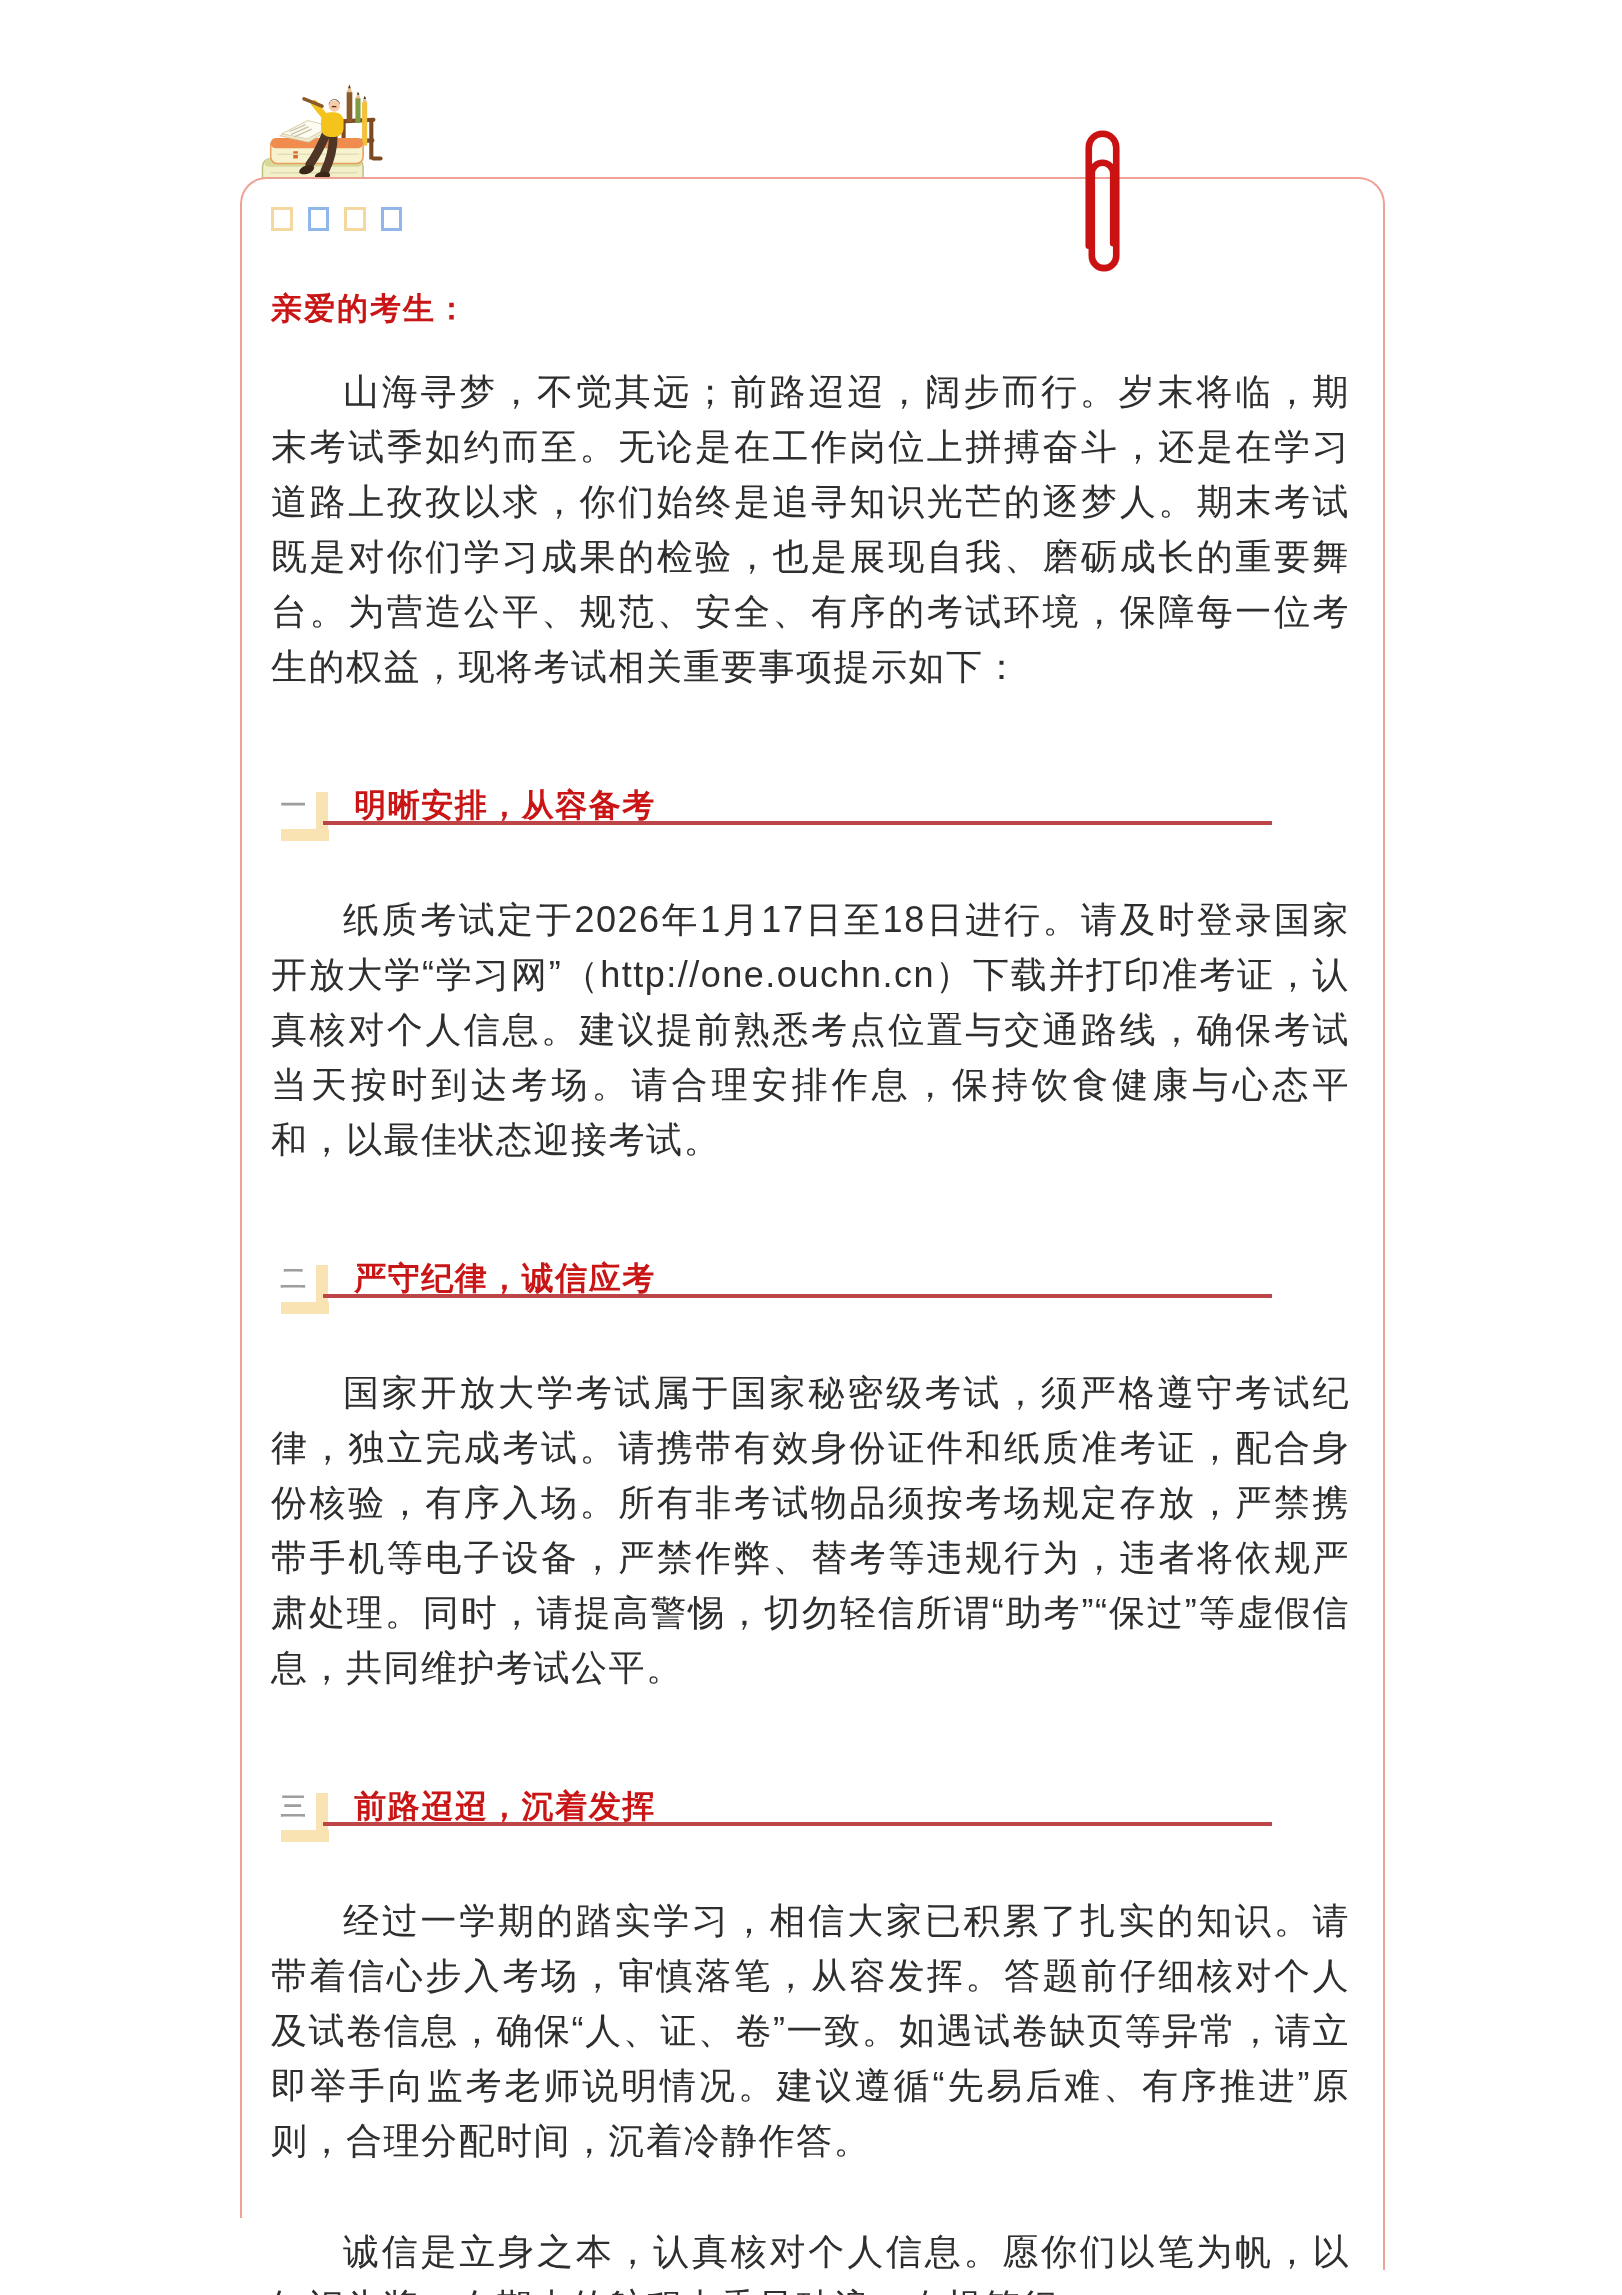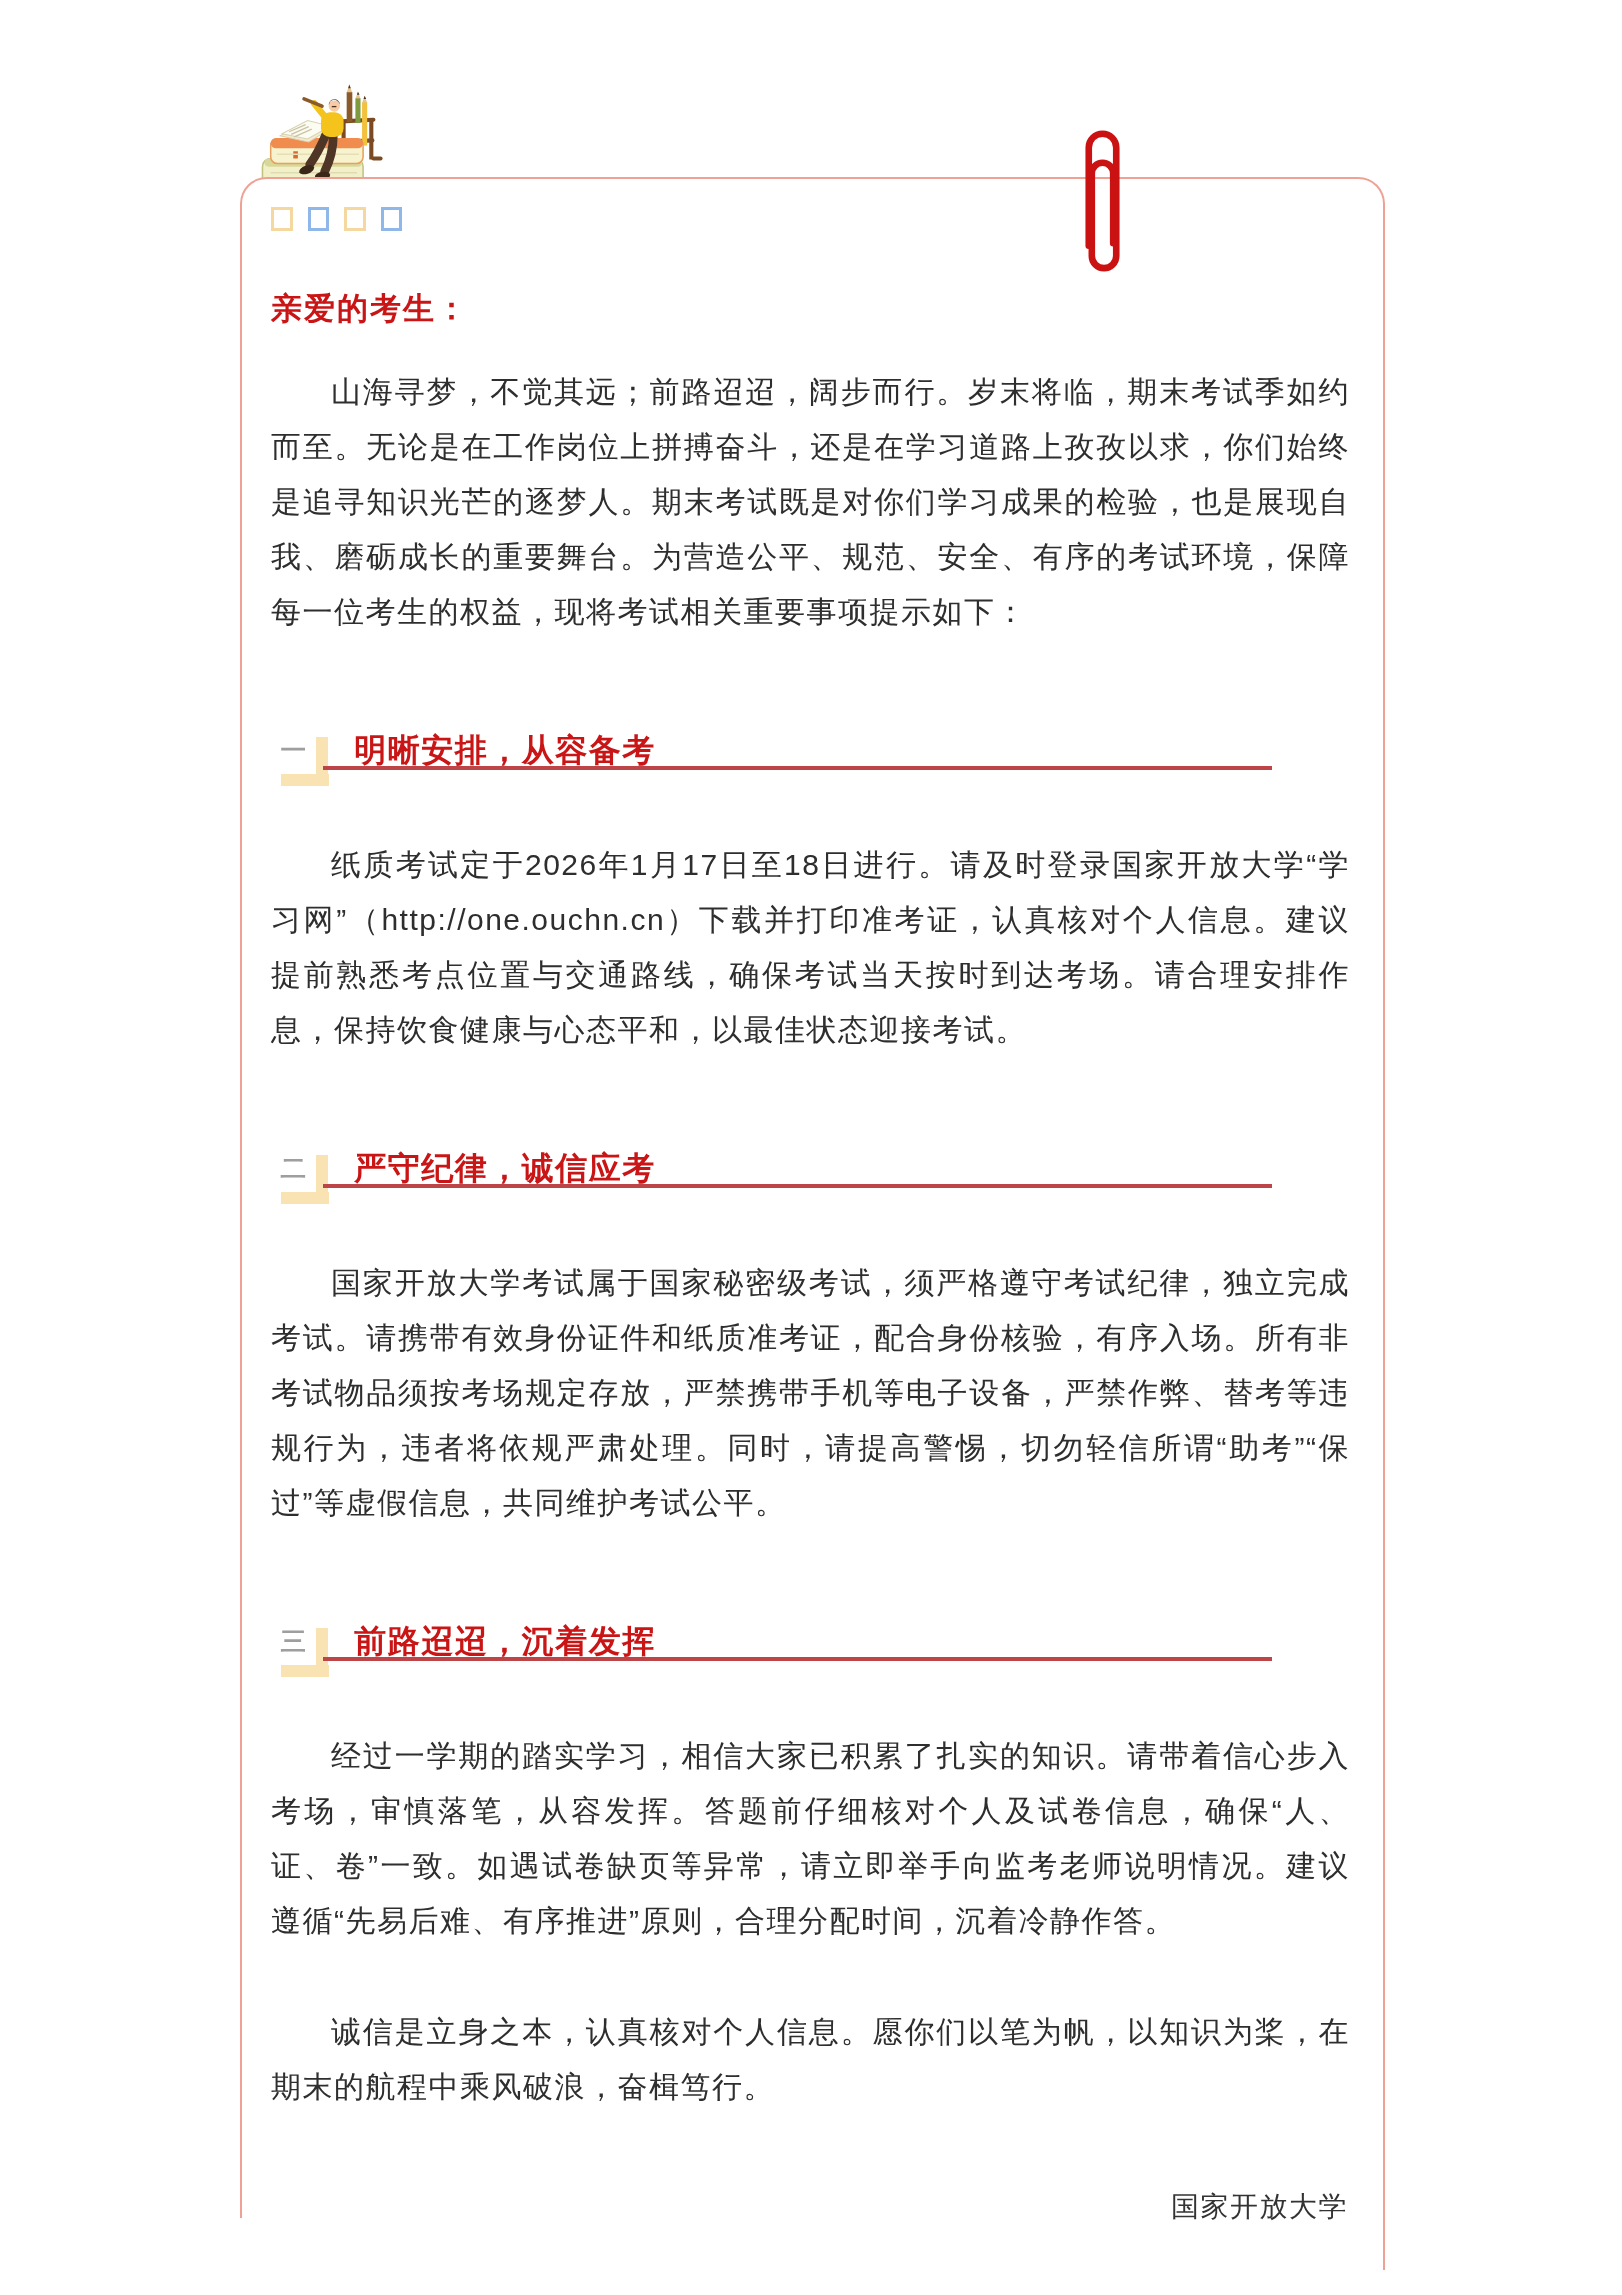--- a/index.html
+++ b/index.html
@@ -12,21 +12,21 @@
   .card{position:absolute;left:240px;top:177px;width:1145px;height:2093px;box-sizing:border-box;
         border:2.6px solid #F0A195;border-bottom:none;border-radius:26.6px 26.6px 0 0;
         padding:28px 33px 0 29px;background:#ffffff;}
   .border-mask{position:absolute;left:238px;top:2218px;width:7.2px;height:82px;background:#ffffff;z-index:2;}
   
   .squares{display:flex;gap:15px;}
   .sq{width:21.5px;height:23.5px;box-sizing:border-box;border:3.1px solid #F5D7A0;background:#ffffff;}
   .sq.blue{border-color:#8FB7EA;}
   
   .greeting{margin:57px 0 0 0;font-size:31px;font-weight:700;color:#C91515;letter-spacing:2px;}
-  .para{margin:34px 0 0 0;font-size:30px;line-height:55px;letter-spacing:1.5px;color:#2E2E2E;
+  .para{margin:34px 0 0 0;font-size:36px;line-height:55px;letter-spacing:1.5px;color:#2E2E2E;
         text-align:justify;text-indent:2em;}
   .section{margin-top:95px;}
   .section .para{margin-top:49px;}
   
   .sec-head{position:relative;height:54px;margin-left:7.2px;}
   .sec-num{position:absolute;left:0;top:0;width:30px;height:33px;display:flex;align-items:center;
            justify-content:center;font-size:25.6px;font-weight:700;color:#9E9E9E;}
   .l-vert{position:absolute;left:38px;top:3.1px;width:11.8px;height:49px;background:#FAE3B2;}
   .l-horz{position:absolute;left:2.6px;top:40px;width:48px;height:12.3px;background:#FAE3B2;}
   .sec-title{position:absolute;left:76px;top:-4.1px;margin:0;font-size:32px;font-weight:700;

